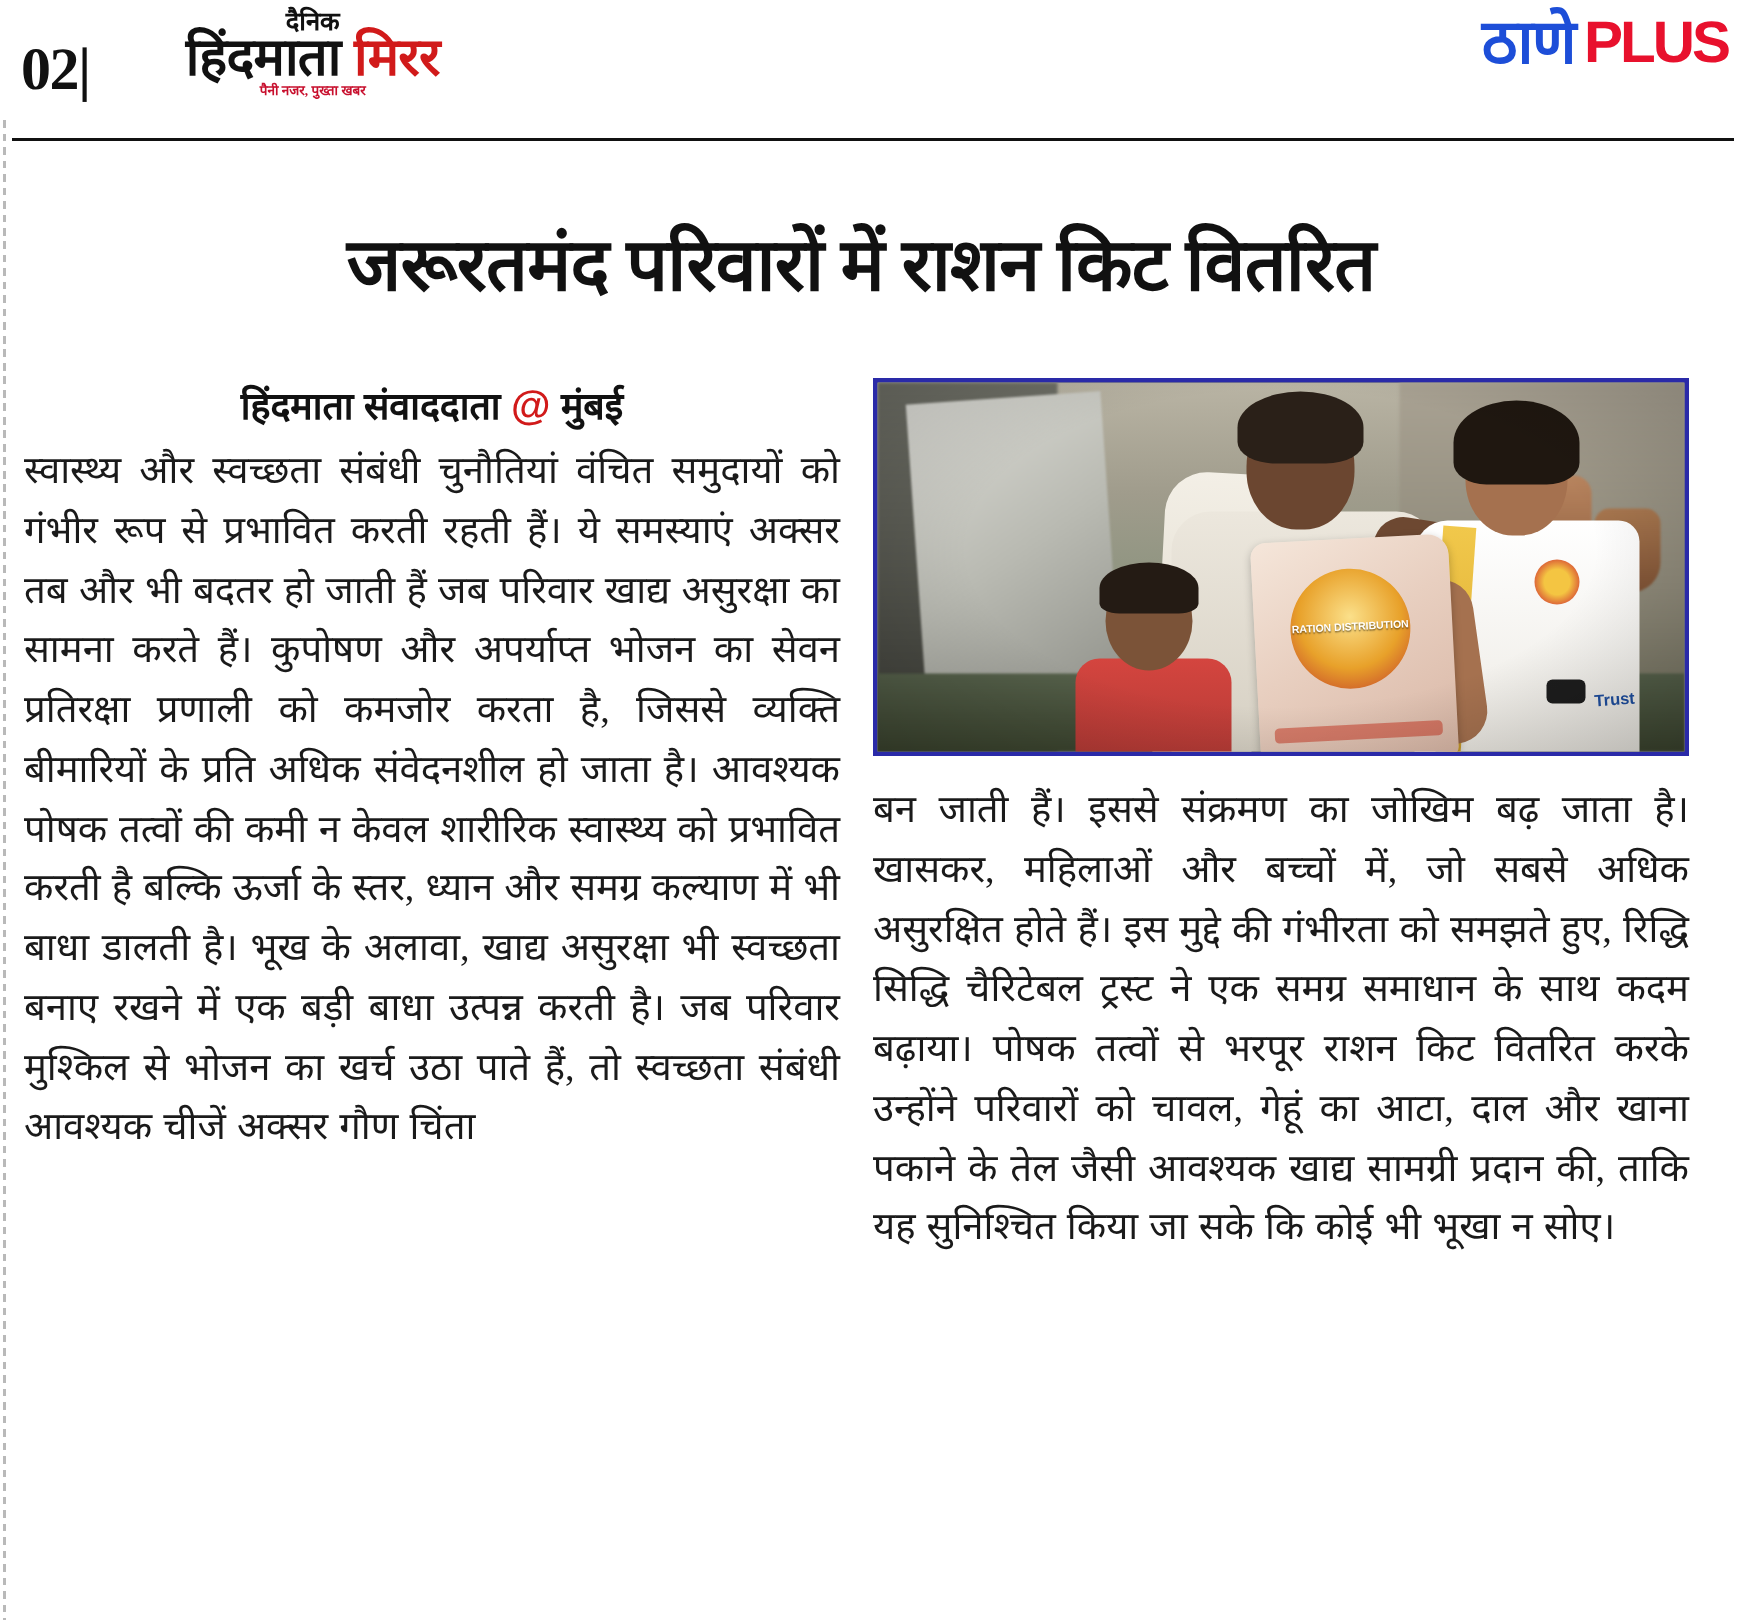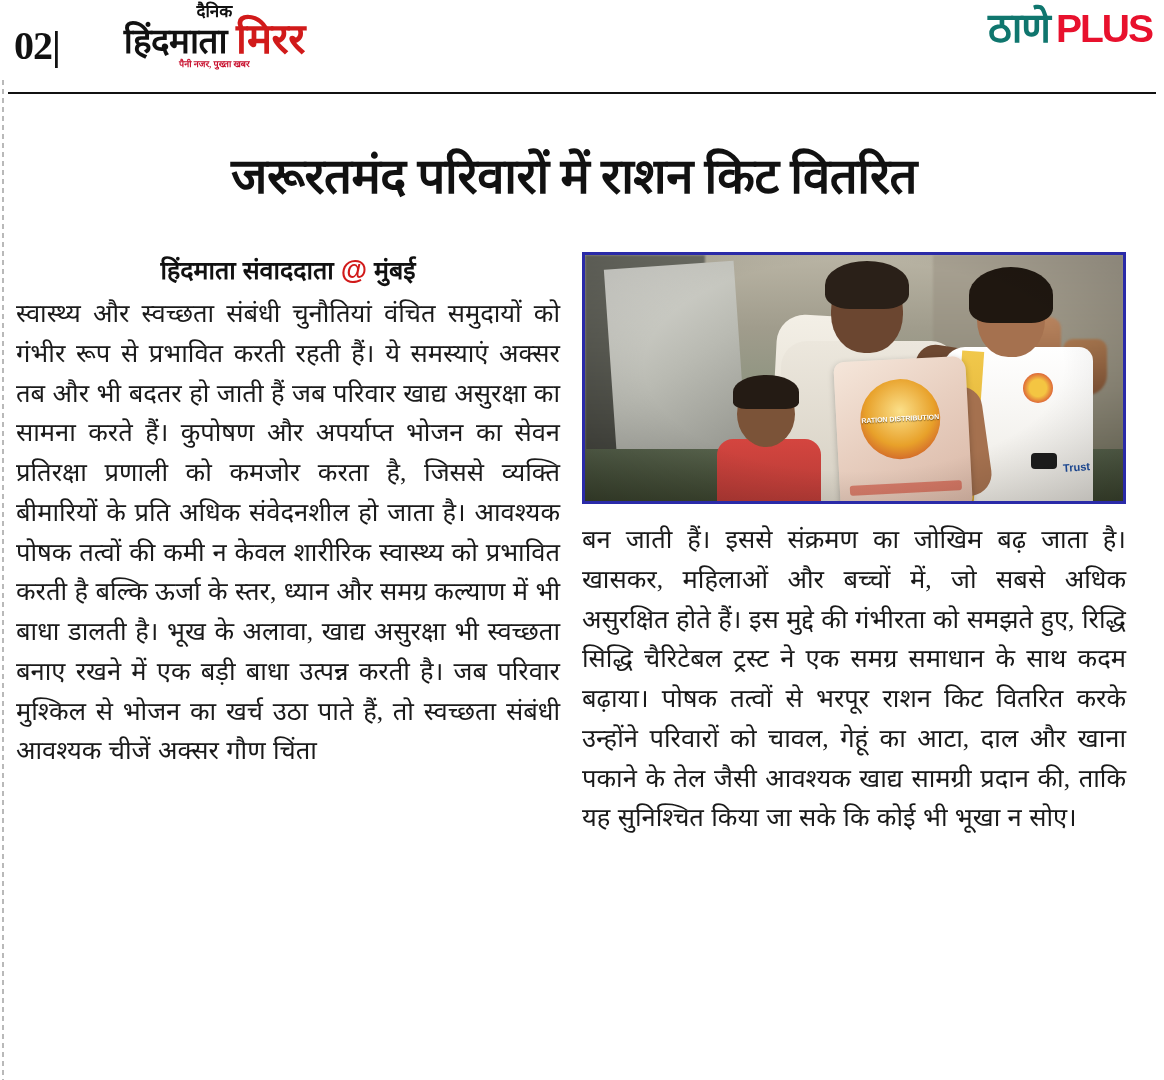--- a/index.html
+++ b/index.html
@@ -59,21 +59,21 @@
   }
   .logo-hind {
     font-family: "Liberation Sans", sans-serif;
     font-size: 35px;
     font-weight: bold;
     color: #111;
     letter-spacing: -0.5px;
   }
   .logo-mirror {
     font-family: "Liberation Sans", sans-serif;
-    font-size: 42px;
+    font-size: 35px;
     font-weight: bold;
     color: #d11a1a;
     letter-spacing: -0.5px;
   }
 
   .date-box {
     position: absolute;
     left: 530px;
     top: 29px;
     border: 1.5px solid #111;
@@ -90,21 +90,21 @@
     right: 12px;
     top: 8px;
     display: flex;
     align-items: center;
     gap: 6px;
   }
   .brand-thane {
     font-family: "Liberation Sans", sans-serif;
     font-size: 41px;
     font-weight: bold;
-    color: #0f766e;
+    color: #1d4ed8;
     line-height: 1;
     letter-spacing: -1px;
   }
   .brand-plus {
     font-family: "Liberation Sans", sans-serif;
     font-size: 39px;
     font-weight: bold;
     color: #e8112d;
     line-height: 1;
     letter-spacing: -2px;

